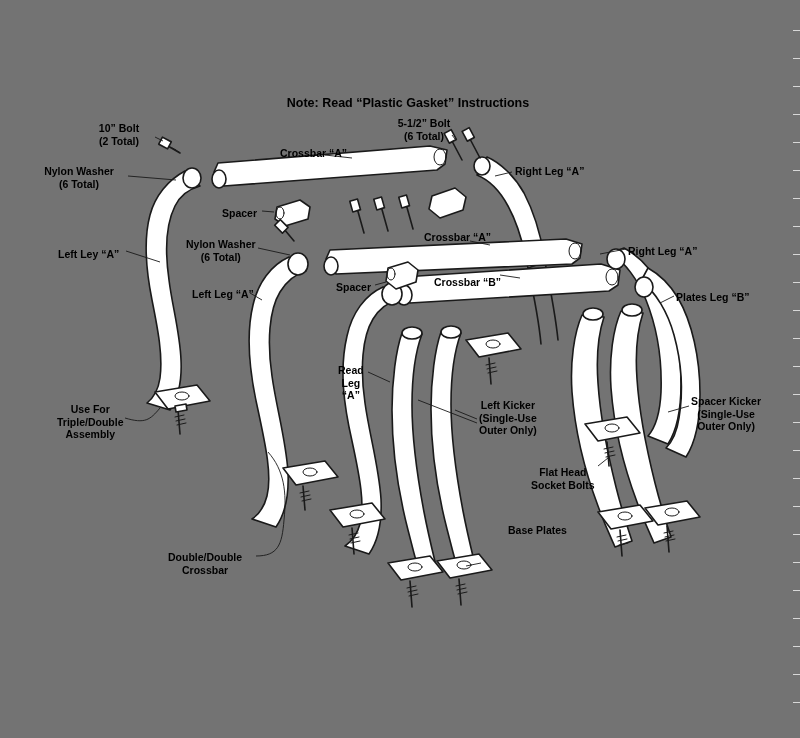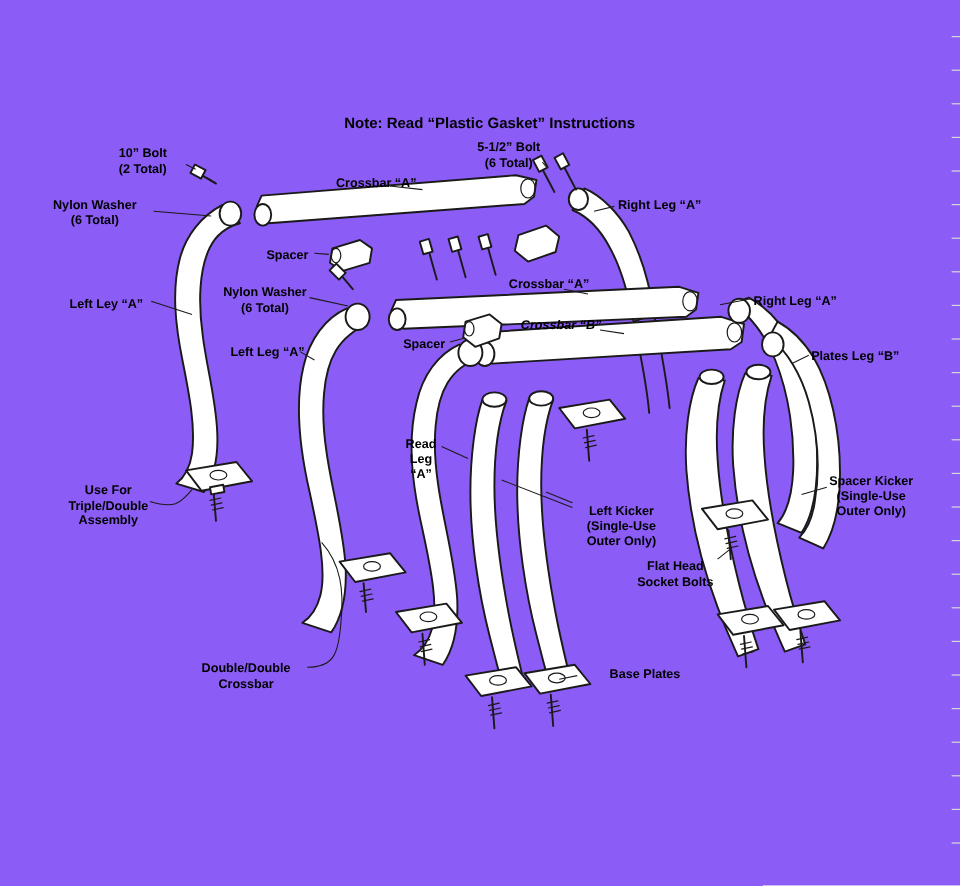--- a/index.html
+++ b/index.html
@@ -7,21 +7,21 @@
     padding: 0;
     background: #ffffff;
   }
   body {
     font-family: "Liberation Sans", sans-serif;
   }
   #page {
     position: relative;
     width: 800px;
     height: 738px;
-    background: #8b5cf6;
+    background: #737373;
     overflow: hidden;
   }
   #diagram-svg {
     position: absolute;
     left: 0;
     top: 0;
     width: 800px;
     height: 738px;
   }
   .label {
@@ -305,39 +305,39 @@
       <div class="label left" style="left: 280px; top: 147px;">Crossbar “A”</div>
       <div class="label left" style="left: 515px; top: 165px;">Right Leg “A”</div>
       <div class="label left" style="left: 222px; top: 207px;">Spacer</div>
       <div class="label left" style="left: 58px; top: 248px;">Left Ley “A”</div>
       <div class="label left" style="left: 186px; top: 238px;">Nylon Washer
 (6 Total)</div>
       <div class="label left" style="left: 424px; top: 231px;">Crossbar “A”</div>
       <div class="label left" style="left: 628px; top: 245px;">Right Leg “A”</div>
       <div class="label left" style="left: 192px; top: 288px;">Left Leg “A”</div>
       <div class="label left" style="left: 336px; top: 281px;">Spacer</div>
-      <div class="label left" style="left: 434px; top: 265px; font-style: italic;">Crossbar “B”</div>
+      <div class="label left" style="left: 434px; top: 276px;">Crossbar “B”</div>
       <div class="label left" style="left: 676px; top: 291px;">Plates Leg “B”</div>
       <div class="label left" style="left: 338px; top: 364px;">Read
 Leg
 “A”</div>
       <div class="label left" style="left: 57px; top: 403px;">Use For
 Triple/Double
 Assembly</div>
-      <div class="label left" style="left: 479px; top: 420px; margin-left: 10px;">Left Kicker
+      <div class="label left" style="left: 479px; top: 399px;">Left Kicker
 (Single-Use
 Outer Only)</div>
       <div class="label left" style="left: 691px; top: 395px;">Spacer Kicker
 (Single-Use
 Outer Only)</div>
       <div class="label left" style="left: 531px; top: 466px;">Flat Head
 Socket Bolts</div>
       <div class="label left" style="left: 168px; top: 551px;">Double/Double
 Crossbar</div>
-      <div class="label left" style="left: 484px; top: 556px; padding-left: 24px;">Base Plates</div>
+      <div class="label left" style="left: 484px; top: 524px; padding-left: 24px;">Base Plates</div>
     </div>
 
 <div class="edge-tick" style="top: 30px;"></div>
     <div class="edge-tick" style="top: 58px;"></div>
     <div class="edge-tick" style="top: 86px;"></div>
     <div class="edge-tick" style="top: 114px;"></div>
     <div class="edge-tick" style="top: 142px;"></div>
     <div class="edge-tick" style="top: 170px;"></div>
     <div class="edge-tick" style="top: 198px;"></div>
     <div class="edge-tick" style="top: 226px;"></div>

